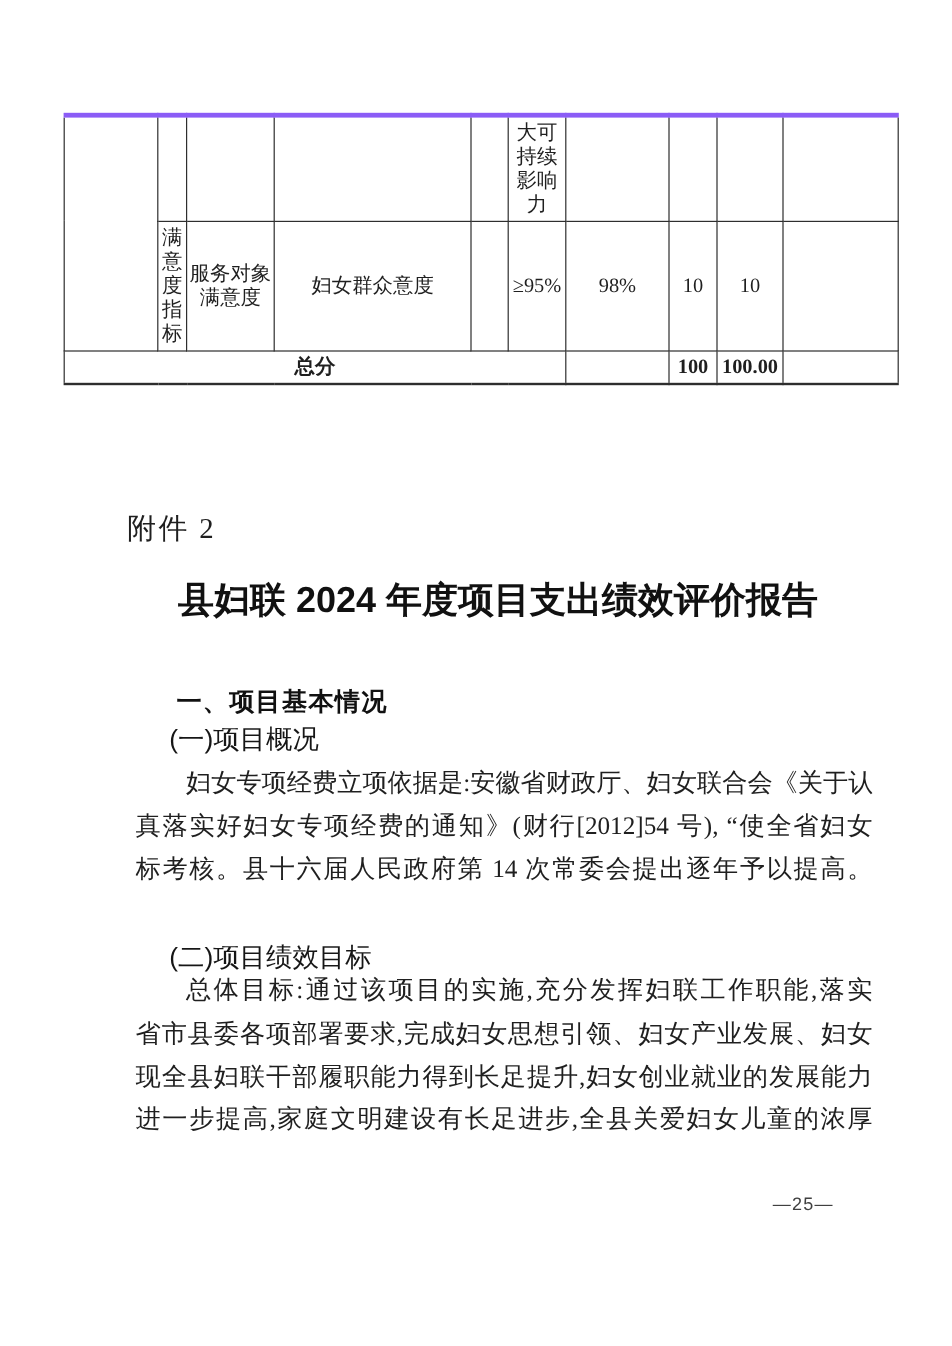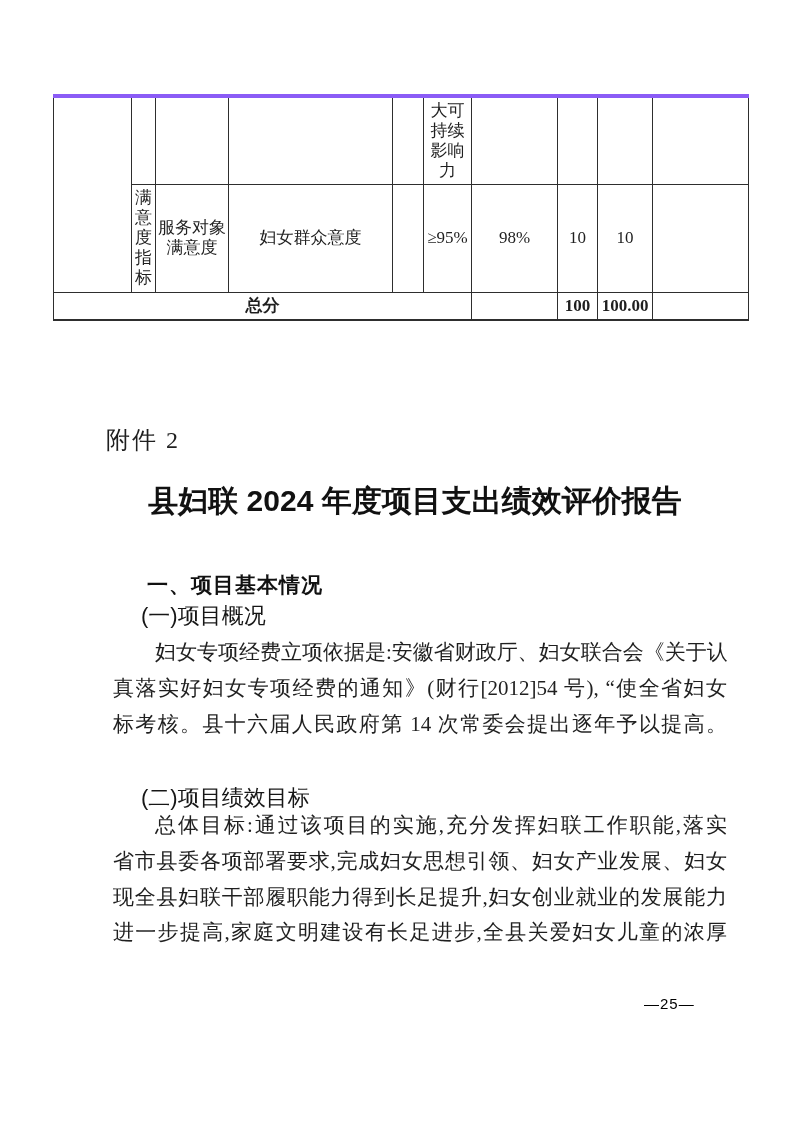--- a/index.html
+++ b/index.html
@@ -72,21 +72,21 @@
   .jline{
     text-align:justify;
     text-align-last:justify;
     overflow:hidden;white-space:nowrap;
   }
   .indent{text-indent:2em;}
   .page-number{
     position:absolute;left:644px;top:995px;
     font-family:"Liberation Sans","DejaVu Sans",sans-serif;
     font-size:15px;letter-spacing:1px;
-    color:#000000;
+    color:#404040;
   }
 </style>
 </head>
 <body>
 
 <div class="page">
 
   <table class="score-table">
     <colgroup>
       <col style="width:78px">

